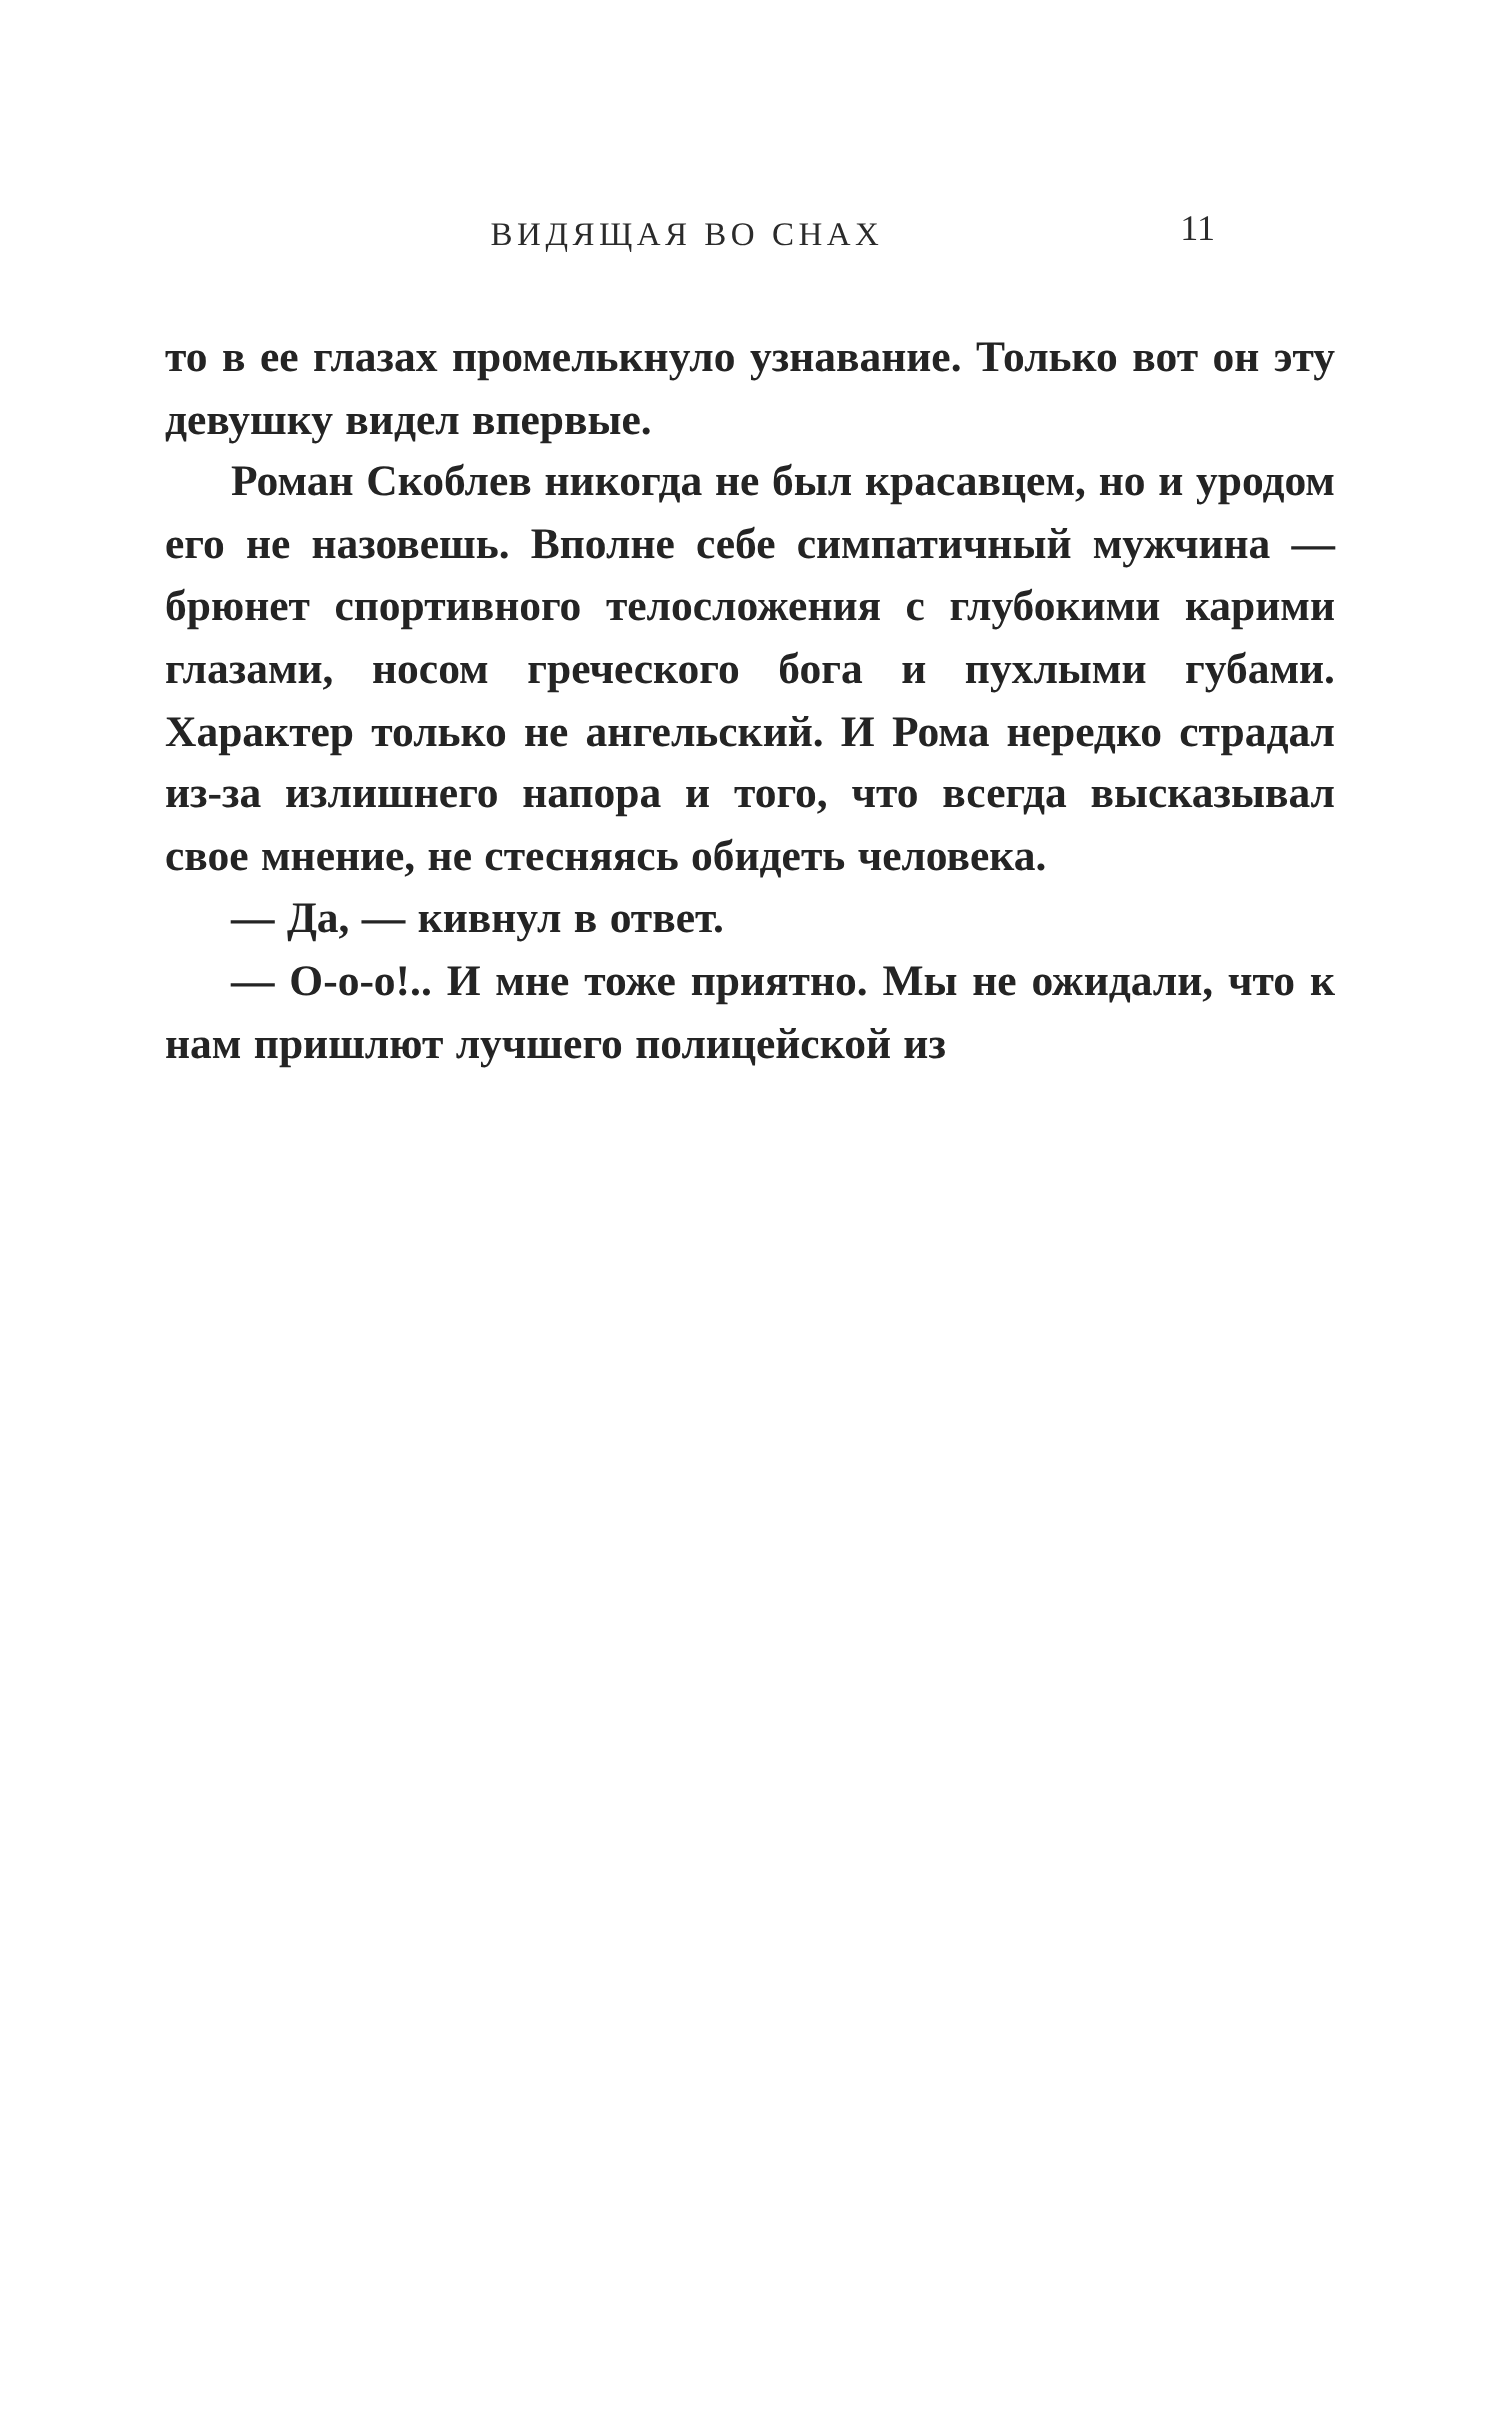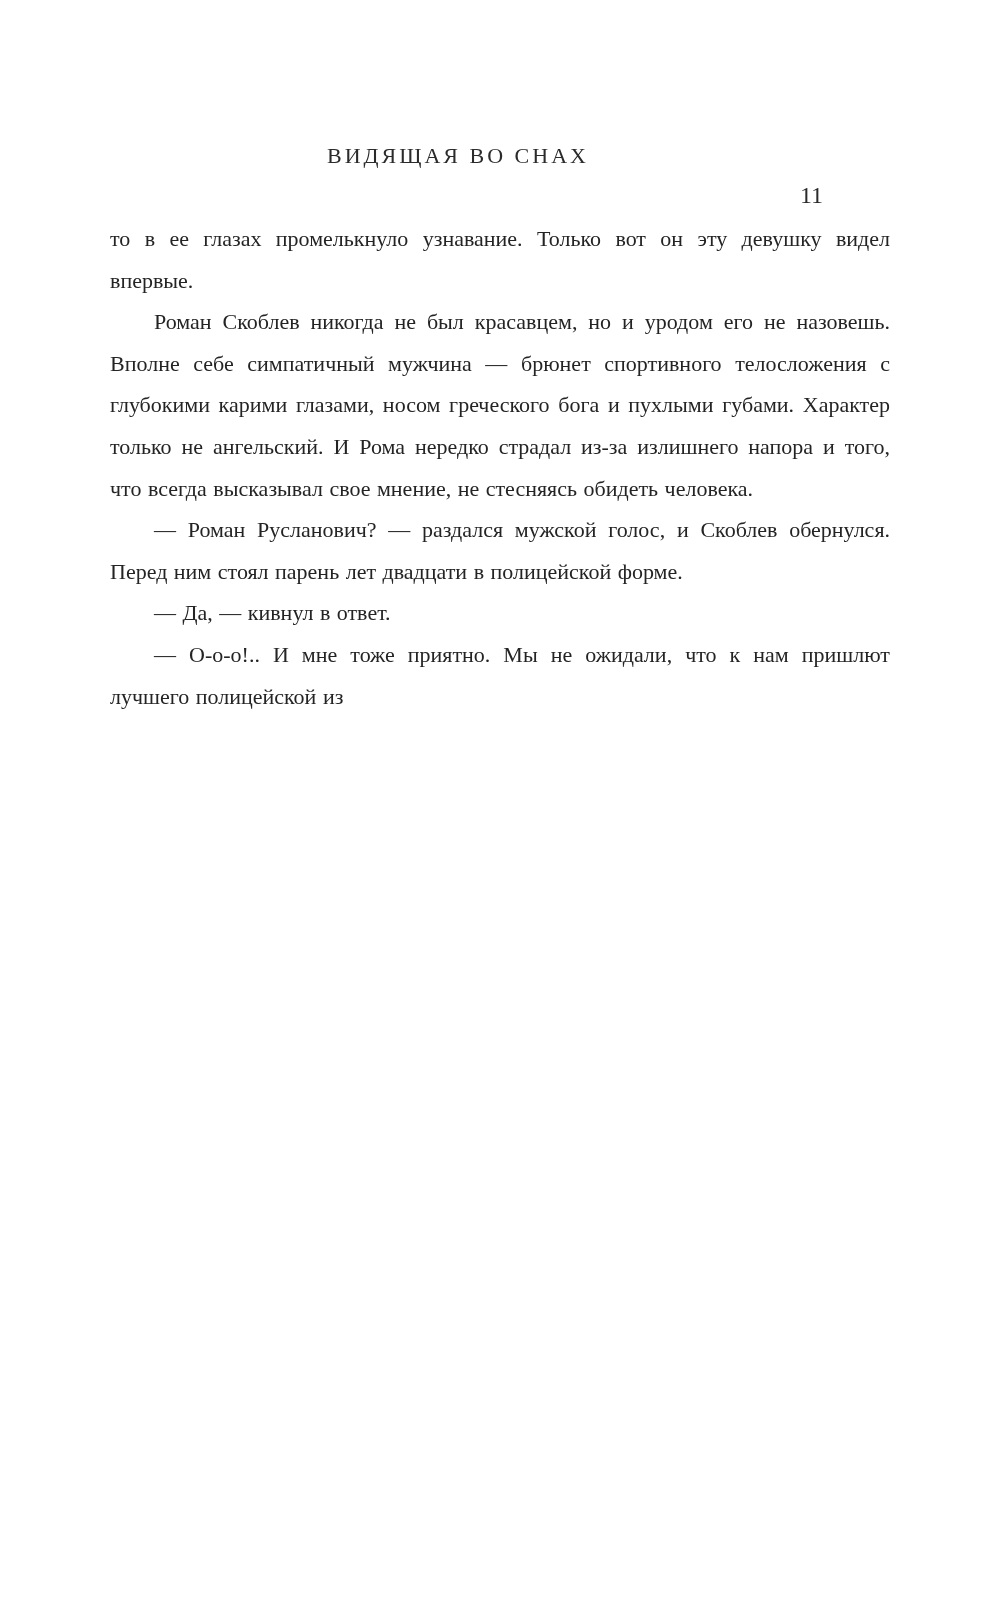--- a/index.html
+++ b/index.html
@@ -29,47 +29,46 @@
     align-items: center;
   }
   .head-title {
     font-size: 22px;
     letter-spacing: 3px;
     color: #2b2b2b;
     white-space: nowrap;
   }
   .folio {
     position: absolute;
-    right: 67px;
+    right: 80px;
     top: 0;
     font-size: 24px;
     color: #2b2b2b;
-    margin-top: 42px;
   }
   .text-block {
-    font-size: 22px;
+    font-size: 29px;
     line-height: 41.6px;
     text-align: justify;
     word-spacing: 1px;
     color: #242424;
+    font-weight: bold;
   }
   .para { text-indent: 44px; }
   .para.no-indent { text-indent: 0; }
 </style>
 </head>
 <body>
 
 <div class="page">
 
   <header class="running-header">
     <span class="head-title">ВИДЯЩАЯ ВО СНАХ</span>
     <span class="folio">11</span>
   </header>
 
   <main class="text-block">
     <p class="para no-indent">то в ее глазах промелькнуло узнавание. Только вот он эту девушку видел впервые.</p>
     <p class="para">Роман Скоблев никогда не был красавцем, но и уродом его не назовешь. Вполне себе симпатичный мужчина — брюнет спортивного телосложения с глубокими карими глазами, носом греческого бога и пухлыми губами. Характер только не ангельский. И Рома нередко страдал из-за излишнего напора и того, что всегда высказывал свое мнение, не стесняясь обидеть человека.</p>
-    <p class="para">— Роман Русланович? — раздался мужской голос, и Скоблев обернулся. Перед ним стоял парень лет двадцати в полицейской форме.</p>
     <p class="para">— Да, — кивнул в ответ.</p>
     <p class="para">— О-о-о!.. И мне тоже приятно. Мы не ожидали, что к нам пришлют лучшего полицейской из</p>
   </main>
 
 </div>
 
 </body></html>

